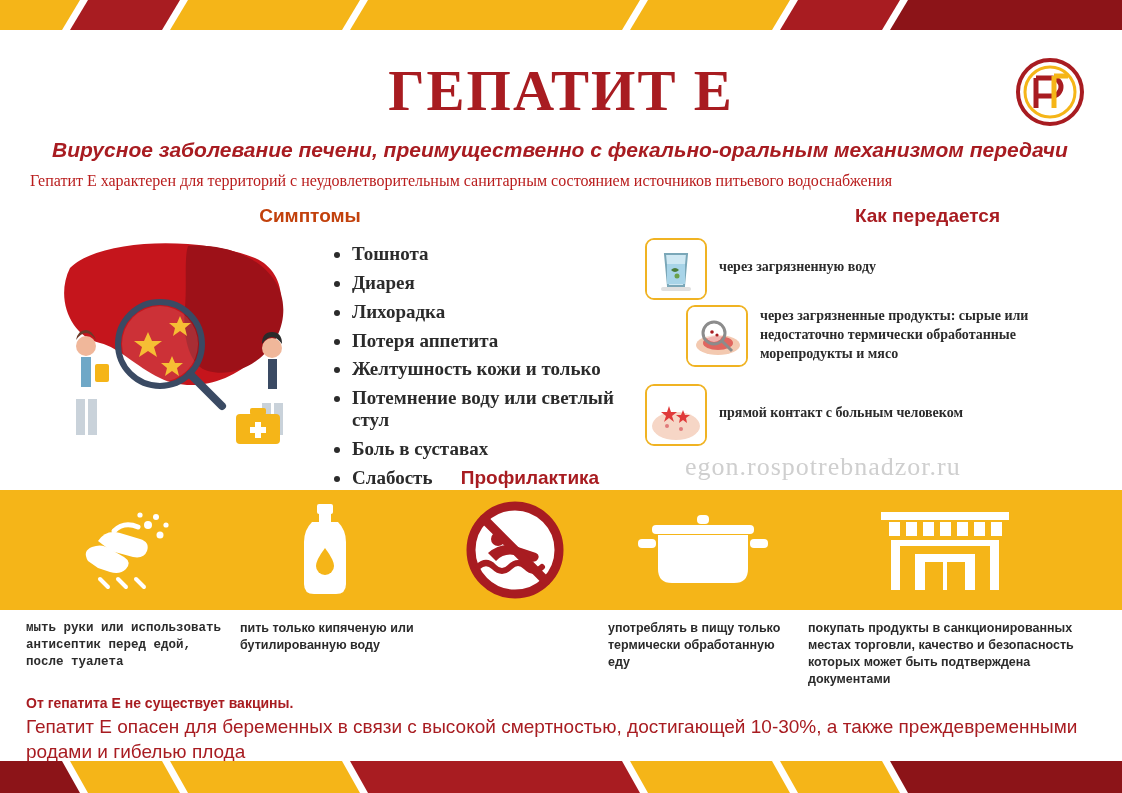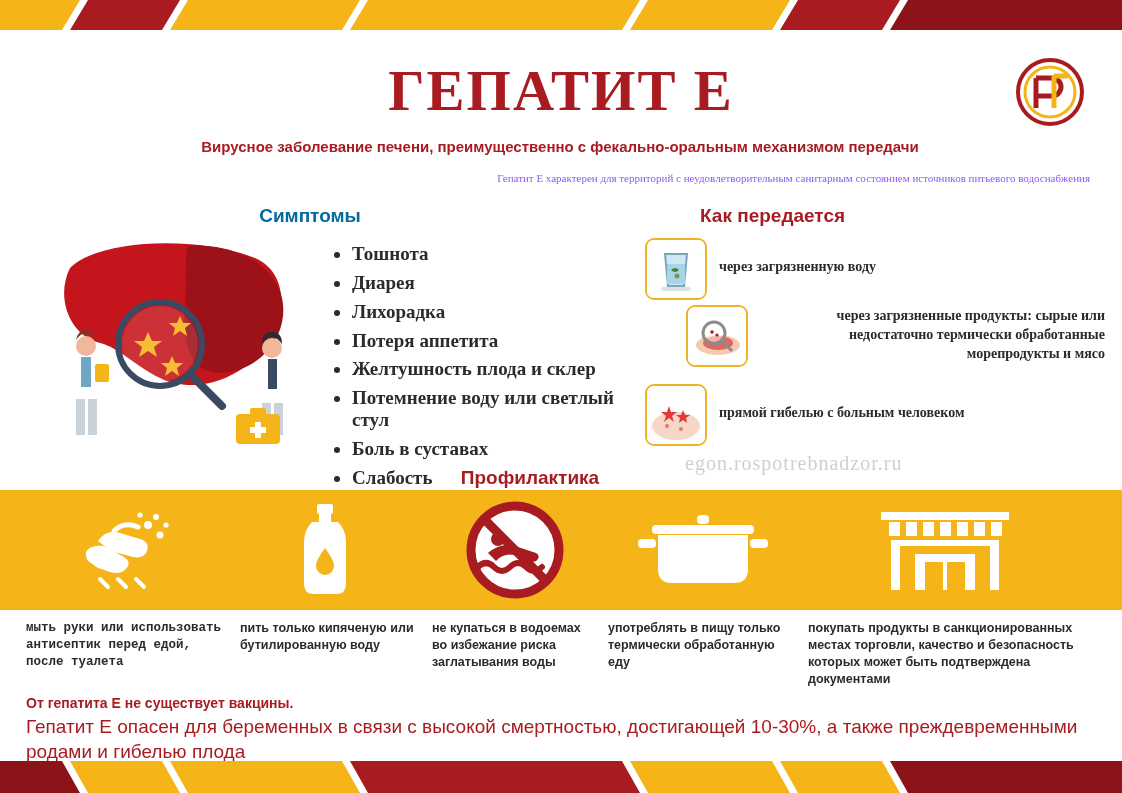--- a/index.html
+++ b/index.html
@@ -21,60 +21,60 @@
   .title {
     position:absolute; top:58px; left:0; width:1122px;
     text-align:center;
     font-size:57px; font-weight:bold; letter-spacing:2px;
     color:#a81c21;
     font-family:"Liberation Serif", serif;
   }
   .subtitle {
     position:absolute; top:138px; left:30px; width:1060px;
     text-align:center;
-    font-size:15px; font-weight:bold; color:#a81c21;
+    font-size:21px; font-weight:bold; color:#a81c21;font-style:italic;
   }
   .subnote {
     position:absolute; top:172px; left:30px; width:1060px;
-    text-align:right;
-    font-size:11px; color:#8b5cf6;
+    text-align:left;
+    font-size:16px; color:#b91c1c;
     font-family:"Liberation Serif", serif;
   }
 
   
   .logo { position:absolute; top:56px; right:36px; width:72px; height:72px; }
 
   
   .h-symptoms {
     position:absolute; top:205px; left:200px; width:220px;
-    text-align:center; font-size:19px; font-weight:bold; color:#0369a1;
+    text-align:center; font-size:19px; font-weight:bold; color:#c2410c;
   }
   .h-transmit {
     position:absolute; top:205px; left:700px; width:300px;
-    text-align:left; font-size:19px; font-weight:bold; color:#a81c21;
+    text-align:right; font-size:19px; font-weight:bold; color:#a81c21;
   }
   .h-prevent {
     position:absolute; top:458px; left:380px; width:300px;
     text-align:center; font-size:19px; font-weight:bold; color:#a81c21;margin-top:9px;
   }
 
   
   .symptoms-list {
     position:absolute; top:243px; left:330px; width:290px;
     margin:0; padding:0 0 0 22px;
     font-size:19px; font-weight:bold; color:#2b2b2b;
     font-family:"Liberation Serif", serif;
   }
   .symptoms-list li { margin-bottom:7px; line-height:1.15; }
 
   
   .illus { position:absolute; top:228px; left:40px; width:280px; height:225px; }
 
   
-  .trans-row { position:absolute; left:645px; width:460px; display:flex; align-items:flex-start;text-align:right; }
+  .trans-row { position:absolute; left:645px; width:460px; display:flex; align-items:flex-start; }
   .trans-row .thumb {
     width:62px; height:62px; flex:0 0 62px;
     border:2px solid #f0b323; border-radius:9px;
     background:#fff; margin-right:12px; position:relative; overflow:hidden;
   }
   .trans-row .txt {
     font-size:14px; font-weight:bold; color:#2b2b2b;
     font-family:"Liberation Serif", serif; line-height:1.35; padding-top:2px;
   }
   #trow0 { top:238px; }
@@ -108,21 +108,21 @@
     font-size:14px; font-weight:bold; color:#a81c21;
   }
   .foot2 {
     position:absolute; top:715px; left:26px; width:1075px;
     font-size:19px; font-weight:normal; color:#a81c21; line-height:1.3;
   }
 
   .watermark {
     position:absolute; top:452px; left:685px;
     font-family:"Liberation Serif", serif;
-    font-size:20px; color:#cfcfcf; letter-spacing:1px;
+    font-size:26px; color:#cfcfcf; letter-spacing:1px;
     white-space:nowrap;
   }
 </style>
 </head>
 <body>
 
 <div class="poster">
 
   <div class="topbar">
     <svg width="1122" height="30" viewBox="0 0 1122 30">
@@ -196,21 +196,21 @@
       <rect x="215" y="194" width="6" height="16" fill="#ffffff"></rect>
       <rect x="210" y="199" width="16" height="6" fill="#ffffff"></rect>
     </svg>
   </div>
 
   <ul class="symptoms-list">
     <li>Тошнота</li>
     <li>Диарея</li>
     <li>Лихорадка</li>
     <li>Потеря аппетита</li>
-    <li>Желтушность плода и склер</li>
+    <li>Желтушность кожи и только</li>
     <li>Потемнение воду или светлый стул</li>
     <li>Боль в суставах</li>
     <li>Слабость</li>
   </ul>
 
   <div class="trans-row" id="trow0">
     <div class="thumb">
       <svg width="58" height="58" viewBox="0 0 58 58">
         <rect x="0" y="0" width="58" height="58" fill="#ffffff"></rect>
         <path d="M18 14 h22 l-3 32 h-16 z" fill="#cfe8f3" stroke="#7aa7b8" stroke-width="2"></path>
@@ -245,21 +245,21 @@
         <rect x="0" y="0" width="58" height="58" fill="#ffffff"></rect>
         <ellipse cx="29" cy="40" rx="24" ry="14" fill="#f6d6c6"></ellipse>
         <g fill="#e03a3a">
           <polygon points="22,20 24,26 30,26 25,30 27,36 22,32 17,36 19,30 14,26 20,26"></polygon>
           <polygon points="36,24 38,29 43,29 39,32 40,37 36,34 32,37 33,32 29,29 34,29"></polygon>
         </g>
         <circle cx="20" cy="40" r="2" fill="#e07a7a"></circle>
         <circle cx="34" cy="43" r="2" fill="#e07a7a"></circle>
       </svg>
     </div>
-    <div class="txt"> прямой гибелью с больным человеком</div>
+    <div class="txt"> прямой контакт с больным человеком</div>
   </div>
 
   <div class="watermark">egon.rospotrebnadzor.ru</div>
 
   <div class="band">
     <div class="cell" style="left:30px; width:190px;">
       <svg width="110" height="90" viewBox="0 0 110 90">
         <path d="M18 56 q-6 -10 4 -14 q10 -4 18 2 l14 8 q8 5 2 12 q-6 6 -16 3 l-12 -4 z" fill="#ffffff"></path>
         <path d="M28 36 q8 -12 22 -8 l20 6 q10 3 7 12 q-3 8 -14 6 l-22 -6 z" fill="#ffffff"></path>
         <path d="M44 26 q10 -10 24 -4" stroke="#ffffff" stroke-width="5" fill="none" stroke-linecap="round"></path>
@@ -327,21 +327,20 @@
         <rect x="115" y="44" width="9" height="44" fill="#ffffff"></rect>
         <rect x="40" y="52" width="60" height="36" fill="#ffffff"></rect>
         <rect x="50" y="60" width="18" height="28" fill="#f5b518"></rect>
         <rect x="72" y="60" width="18" height="28" fill="#f5b518"></rect>
       </svg>
     </div>
   </div>
 
   <div class="pcap" id="pcap0">мыть руки или использовать антисептик перед едой, после туалета</div>
   <div class="pcap" id="pcap1">пить только кипяченую или бутилированную воду</div>
-  <div class="pcap" id="pcap2">не купаться в водоемах во избежание риска заглатывания воды</div>
   <div class="pcap" id="pcap3">употреблять в пищу только термически обработанную еду</div>
   <div class="pcap" id="pcap4">покупать продукты в санкционированных местах торговли, качество и безопасность которых может быть подтверждена документами</div>
 
   <div class="foot1">От гепатита Е не существует вакцины.</div>
   <div class="foot2">Гепатит Е опасен для беременных в связи с высокой смертностью, достигающей 10-30%, а также преждевременными родами и гибелью плода</div>
 
   <div class="bottombar">
     <svg width="1122" height="32" viewBox="0 0 1122 32">
       <rect x="0" y="0" width="1122" height="32" fill="#ffffff"></rect>
       <polygon points="0,0 62,0 80,32 0,32" fill="#8c1418"></polygon>

